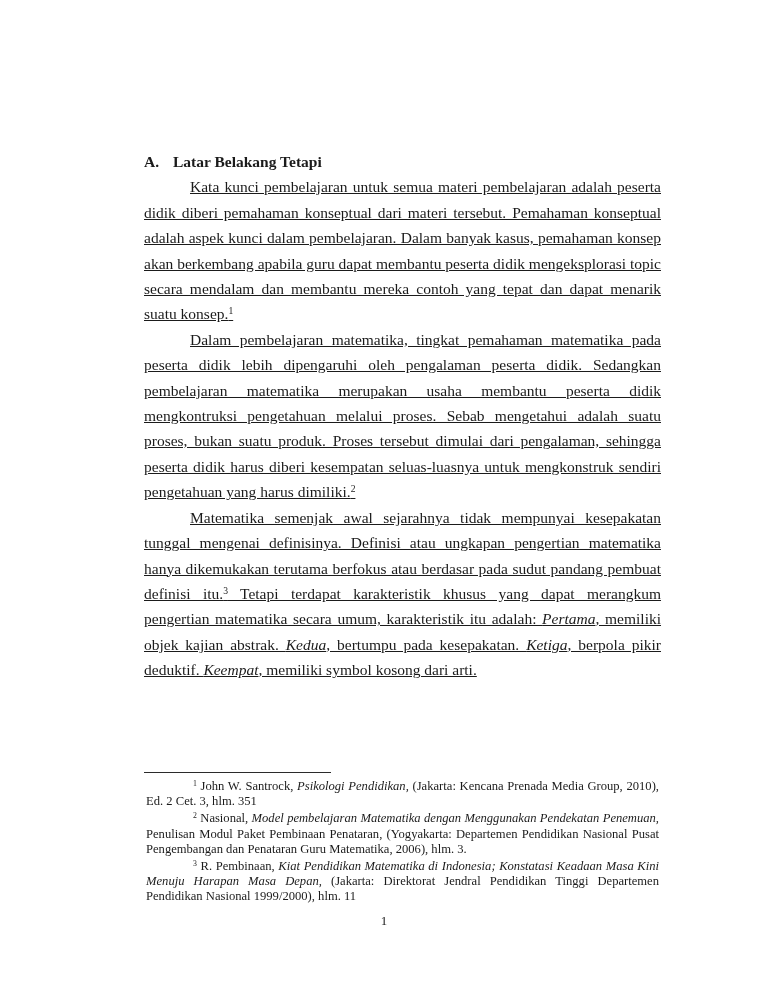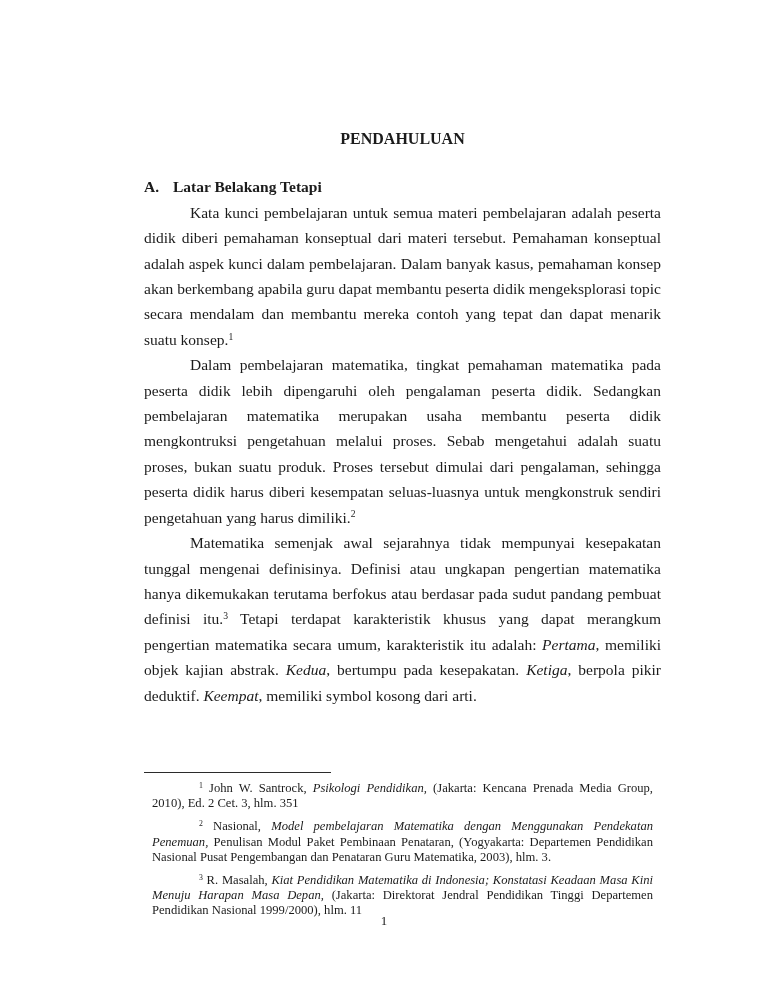--- a/index.html
+++ b/index.html
@@ -32,34 +32,35 @@
     line-height: 25.4px;
     display: flex;
   }
   .sec-label { width: 29px; flex: 0 0 29px; }
   .body-para {
     margin: 0;
     font-size: 15.5px;
     line-height: 25.4px;
     text-align: justify;
     text-indent: 46px;
+    text-decoration: underline;
   }
   .footnote-area {
     position: absolute;
     left: 144px;
     top: 772px;
     width: 517px;
   }
   .fn-rule {
     width: 187px;
     border-top: 1.6px solid #2b2b2b;
     margin: 0 0 6px 0;
   }
   .footnote {
-    margin: 8px;
+    margin: 2px;
     font-size: 12.6px;
     line-height: 15.2px;
     text-align: justify;
     text-indent: 47px;
   }
   sup.ss {
     font-size: 0.62em;
     line-height: 0;
     vertical-align: baseline;
     position: relative;
@@ -76,34 +77,33 @@
     color: #1b1b1b;
   }
 </style>
 </head>
 <body>
 
 <div class="page">
   <div class="content">
 
     <div class="chapter-heading">
-      <div>PENDAHULUAN</div>
     </div>
 
     <div class="section-heading">
       <span class="sec-label">A.</span>
       <span class="sec-title">Latar Belakang Tetapi</span>
     </div>
 
     <p class="body-para"><span>Kata kunci pembelajaran untuk semua materi pembelajaran adalah peserta didik diberi pemahaman konseptual dari materi tersebut. Pemahaman konseptual adalah aspek kunci dalam pembelajaran. Dalam banyak kasus, pemahaman konsep akan berkembang apabila guru dapat membantu peserta didik mengeksplorasi topic secara mendalam dan membantu mereka contoh yang tepat dan dapat menarik suatu konsep.</span><sup class="ss">1</sup></p>
     <p class="body-para"><span>Dalam pembelajaran matematika, tingkat pemahaman matematika pada peserta didik lebih dipengaruhi oleh pengalaman peserta didik. Sedangkan pembelajaran matematika merupakan usaha membantu peserta didik mengkontruksi pengetahuan melalui proses. Sebab mengetahui adalah suatu proses, bukan suatu produk. Proses tersebut dimulai dari pengalaman, sehingga peserta didik harus diberi kesempatan seluas-luasnya untuk mengkonstruk sendiri pengetahuan yang harus dimiliki.</span><sup class="ss">2</sup></p>
     <p class="body-para"><span>Matematika semenjak awal sejarahnya tidak mempunyai kesepakatan tunggal mengenai definisinya. Definisi atau ungkapan pengertian matematika hanya dikemukakan terutama berfokus atau berdasar pada sudut pandang pembuat definisi itu.</span><sup class="ss">3</sup><span> Tetapi terdapat karakteristik khusus yang dapat merangkum pengertian matematika secara umum, karakteristik itu adalah: </span><span class="it">Pertama</span><span>, memiliki objek kajian abstrak. </span><span class="it">Kedua</span><span>, bertumpu pada kesepakatan. </span><span class="it">Ketiga</span><span>, berpola pikir deduktif. </span><span class="it">Keempat</span><span>, memiliki symbol kosong dari arti.</span></p>
   </div>
 
   <div class="footnote-area">
     <div class="fn-rule"></div>
     <p class="footnote"><sup class="ss">1</sup><span> John W. Santrock, </span><span class="it">Psikologi Pendidikan,</span><span> (Jakarta: Kencana Prenada Media Group, 2010), Ed. 2 Cet. 3, hlm. 351</span></p>
-    <p class="footnote"><sup class="ss">2</sup><span> Nasional, </span><span class="it">Model pembelajaran Matematika dengan Menggunakan Pendekatan Penemuan,</span><span> Penulisan Modul Paket Pembinaan Penataran, (Yogyakarta: Departemen Pendidikan Nasional Pusat Pengembangan dan Penataran Guru Matematika, 2003), hlm. 3.</span></p>
-    <p class="footnote"><sup class="ss">3</sup><span> R. Masalah, </span><span class="it">Kiat Pendidikan Matematika di Indonesia; Konstatasi Keadaan Masa Kini Menuju Harapan Masa Depan,</span><span> (Jakarta: Direktorat Jendral Pendidikan Tinggi Departemen Pendidikan Nasional 1999/2000), hlm. 11</span></p>
+    <p class="footnote"><sup class="ss">2</sup><span> Nasional, </span><span class="it">Model pembelajaran Matematika dengan Menggunakan Pendekatan Penemuan,</span><span> Penulisan Modul Paket Pembinaan Penataran, (Yogyakarta: Departemen Pendidikan Nasional Pusat Pengembangan dan Penataran Guru Matematika, 2006), hlm. 3.</span></p>
+    <p class="footnote"><sup class="ss">3</sup><span> R. Pembinaan, </span><span class="it">Kiat Pendidikan Matematika di Indonesia; Konstatasi Keadaan Masa Kini Menuju Harapan Masa Depan,</span><span> (Jakarta: Direktorat Jendral Pendidikan Tinggi Departemen Pendidikan Nasional 1999/2000), hlm. 11</span></p>
   </div>
 
   <div class="page-number">1</div>
 </div>
 
 </body></html>

